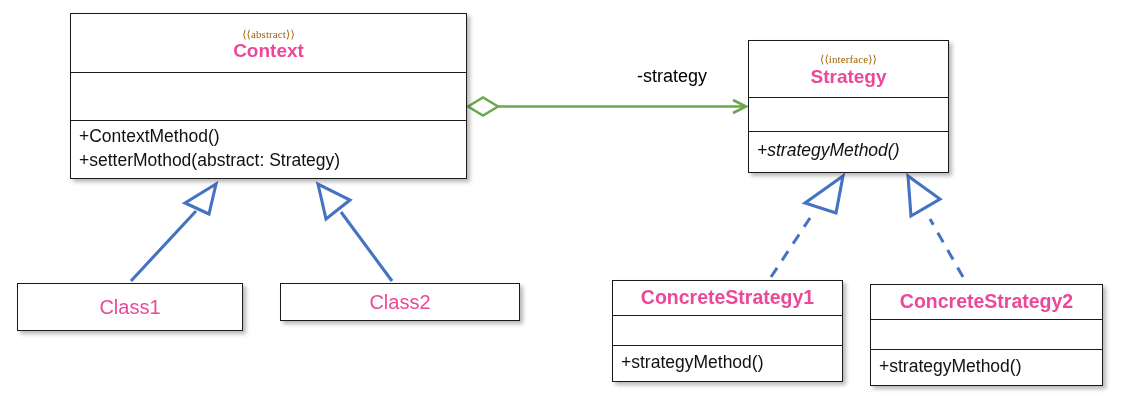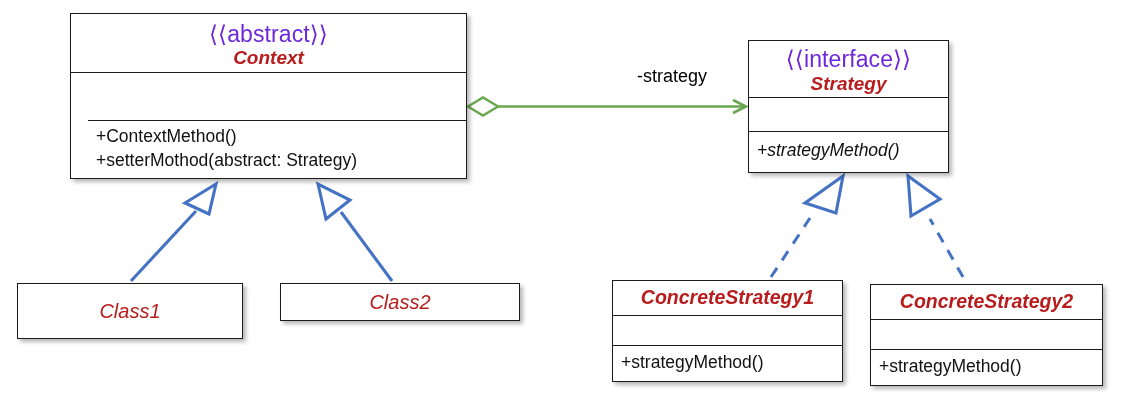--- a/index.html
+++ b/index.html
@@ -44,31 +44,31 @@
     justify-content: center;
   }
   .compartment + .compartment {
     border-top: 1.6px solid #1a1a1a;
   }
   .head {
     align-items: center;
     text-align: center;
   }
   .stereotype {
-    font-size: 23px;
-    color: #6d28d9;
+    font-size: 11px;
+    color: #a16207;
     line-height: 1.15;
     letter-spacing: 0.1px;
+    font-family: Liberation Serif, serif;
   }
   .cls-name {
     font-size: 19px;
     font-weight: bold;
-    color: #b91c1c;
+    color: #ec4899;
     line-height: 1.2;
-    font-style: italic;
   }
   .cls-name.plain {
     font-weight: normal;
   }
   .attrs {
     min-height: 26px;
   }
   .ops {
     padding: 3px 8px 5px 8px;
     align-items: flex-start;
@@ -81,28 +81,28 @@
     white-space: nowrap;
   }
   .op.italic {
     font-style: italic;
   }
 
   
   #box-context  { left: 70px;  top: 13px;  width: 397px; height: 166px; }
   #box-context .head { height: 58px; padding-top: 5px; }
   #box-context .attrs { height: 48px; }
-  #box-context .ops { height: 58px; justify-content: center; margin-left: 17px; }
+  #box-context .ops { height: 58px; justify-content: center; }
 
   #box-strategy { left: 748px; top: 40px;  width: 201px; height: 133px; }
   #box-strategy .head { height: 56px; padding-top: 4px; }
   #box-strategy .attrs { height: 34px; }
   #box-strategy .ops { height: 41px; justify-content: center; }
 
-  #box-class1   { left: 17px;  top: 283px; width: 226px; height: 56px; }
+  #box-class1   { left: 17px;  top: 283px; width: 226px; height: 48px; }
   #box-class2   { left: 280px; top: 283px; width: 240px; height: 38px; }
   .simple-box .head {
     height: 100%;
     justify-content: center;
   }
   .simple-box .cls-name { font-size: 20px; }
 
   #box-concrete1 { left: 612px; top: 280px; width: 231px; height: 102px; }
   #box-concrete2 { left: 870px; top: 284px; width: 233px; height: 102px; }
   .concrete .head { height: 34px; justify-content: center; }

